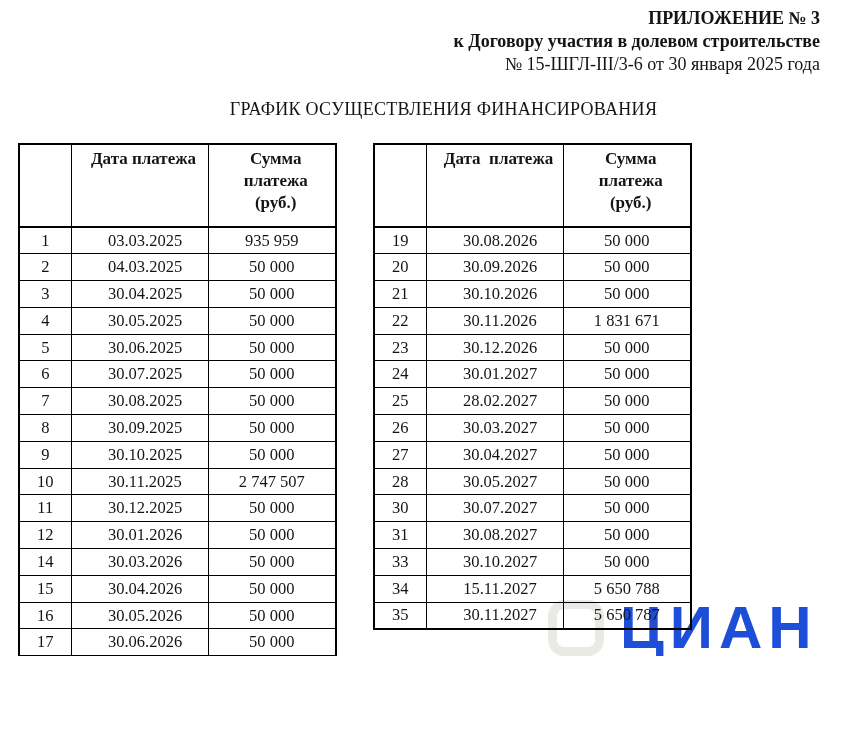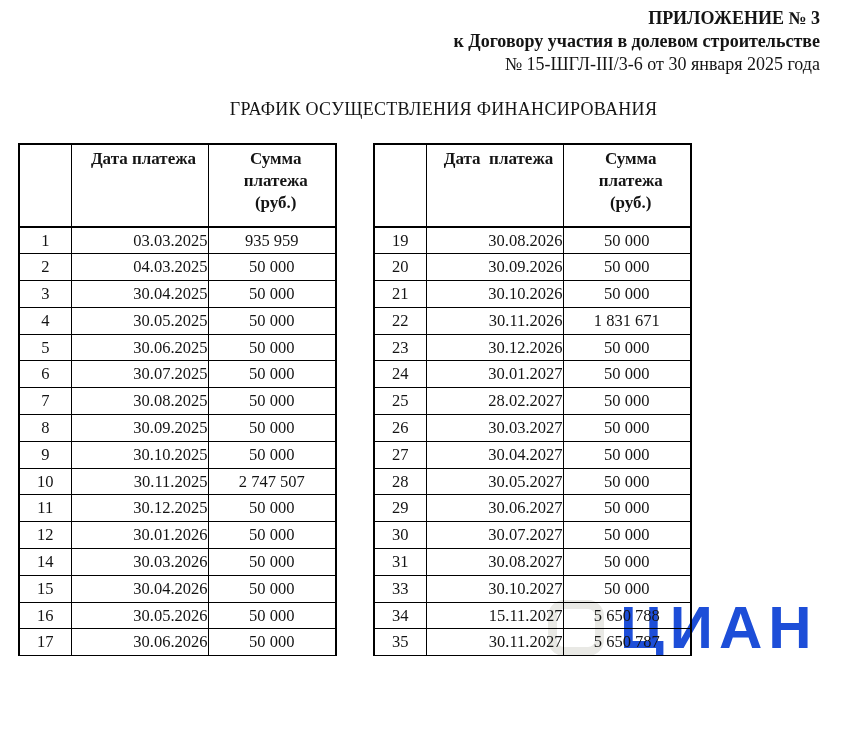--- a/index.html
+++ b/index.html
@@ -80,21 +80,21 @@
     line-height: 22px;
     white-space: pre-wrap;
     padding-left: 8px;
   }
   .pay-table td {
     height: 26.8px;
     font-size: 16.5px;
     vertical-align: middle;
   }
   .pay-table td.num    { text-align: center; }
-  .pay-table td.date   { text-align: right; padding-left: 11px; }
+  .pay-table td.date   { text-align: center; padding-left: 11px; }
   .pay-table td.amount { text-align: center; }
   col.c-num  { width: 52px; }
   col.c-date { width: 137px; }
   col.c-sum  { width: 128px; }
 </style>
 </head>
 <body>
 
 <div class="page">
 
@@ -301,25 +301,20 @@
           <td class="date">30.04.2027</td>
           <td class="amount">50 000</td>
         </tr>
 
         <tr>
           <td class="num">28</td>
           <td class="date">30.05.2027</td>
           <td class="amount">50 000</td>
         </tr>
 
-        <tr>
-          <td class="num">29</td>
-          <td class="date">30.06.2027</td>
-          <td class="amount">50 000</td>
-        </tr>
 
         <tr>
           <td class="num">30</td>
           <td class="date">30.07.2027</td>
           <td class="amount">50 000</td>
         </tr>
 
         <tr>
           <td class="num">31</td>
           <td class="date">30.08.2027</td>

